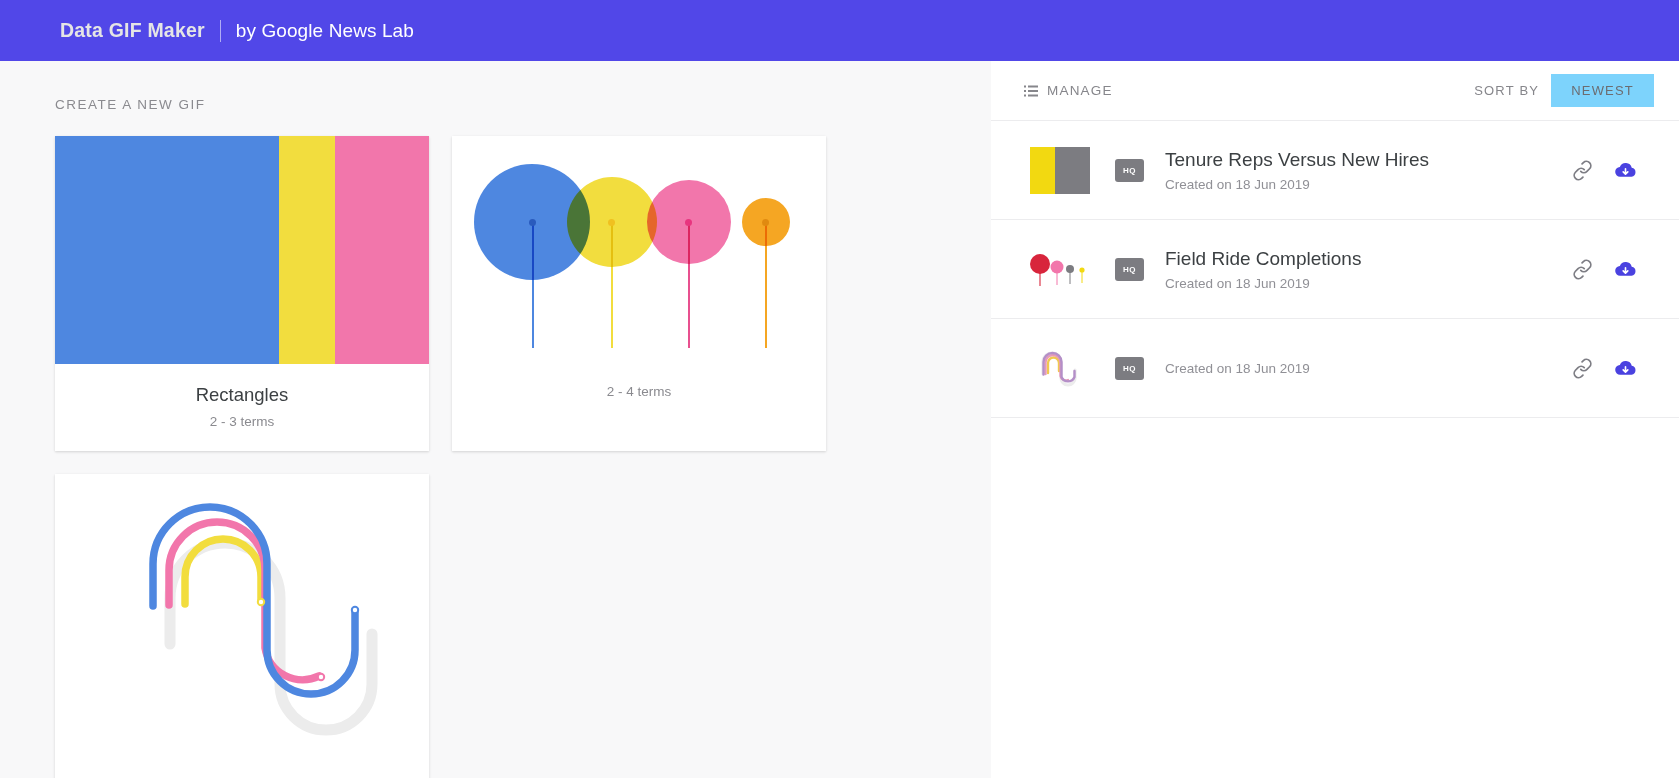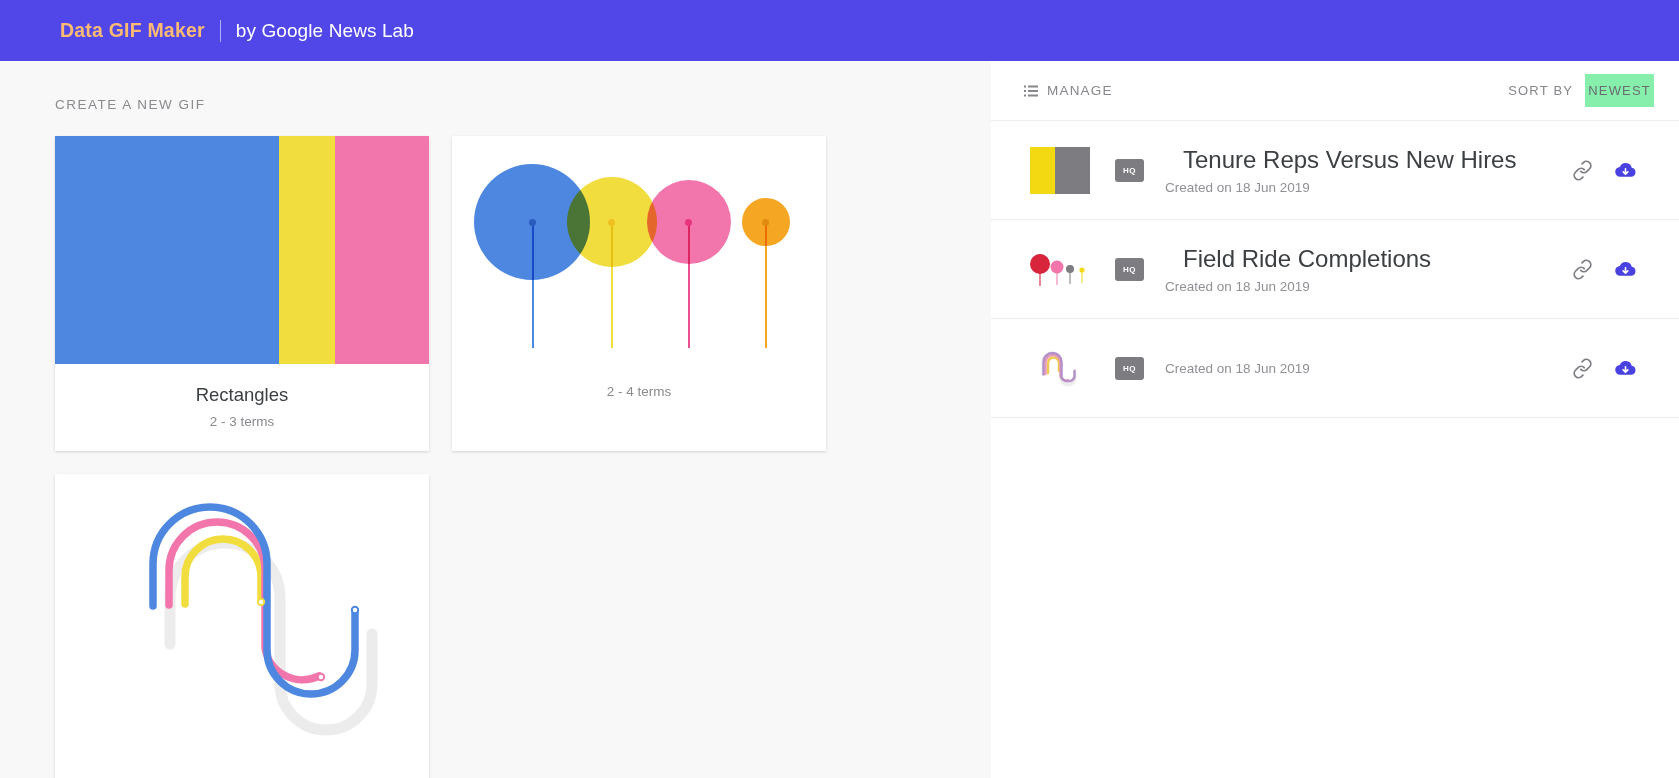--- a/index.html
+++ b/index.html
@@ -15,21 +15,21 @@
   .header {
     height: 61px;
     background: #5147e8;
     display: flex;
     align-items: center;
     padding-left: 60px;
     position: relative;
     z-index: 10;
   }
   .brand-title {
-    color: #fdba74;
+    color: #e5e5e5;
     font-size: 19.5px;
     font-weight: bold;
     letter-spacing: .2px;
   }
   .brand-divider {
     width: 1px;
     height: 22px;
     background: rgba(255,255,255,.55);
     margin: 0 15px;
   }
@@ -147,25 +147,25 @@
     display: flex;
     align-items: center;
     gap: 12px;
   }
   .sort-label {
     color: #86868b;
     font-size: 13px;
     letter-spacing: 1.2px;
   }
   .sort-value {
-    background: #86efac;
+    background: #7dd3fc;
     color: #6c6c70;
     font-size: 13px;
     letter-spacing: 1.2px;
-    padding: 9px 3px;
+    padding: 9px 20px;
     cursor: pointer;
   }
 
   .gif-row {
     display: flex;
     align-items: center;
     height: 99px;
     padding: 0 25px 0 33px;
     border-bottom: 1px solid #ececee;
     cursor: pointer;
@@ -188,24 +188,23 @@
     font-weight: bold;
     letter-spacing: .4px;
     display: flex;
     align-items: center;
     justify-content: center;
     margin: 0 21px 0 19px;
     flex: 0 0 auto;
   }
   .row-text { flex: 1 1 auto; min-width: 0; }
   .row-title {
-    font-size: 24px;
+    font-size: 19px;
     color: #3c4043;
     margin-bottom: 6px;
-    margin-left: 18px;
   }
   .row-sub {
     font-size: 13.5px;
     color: #909096;
   }
   .row-actions {
     display: flex;
     align-items: center;
     gap: 21px;
     flex: 0 0 auto;

